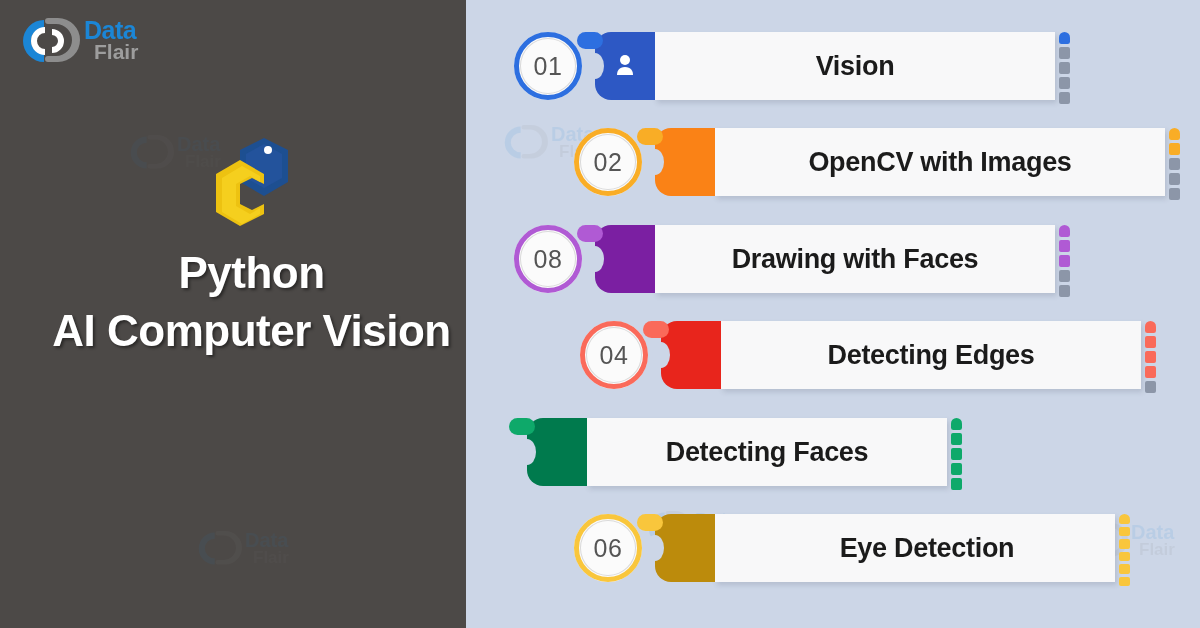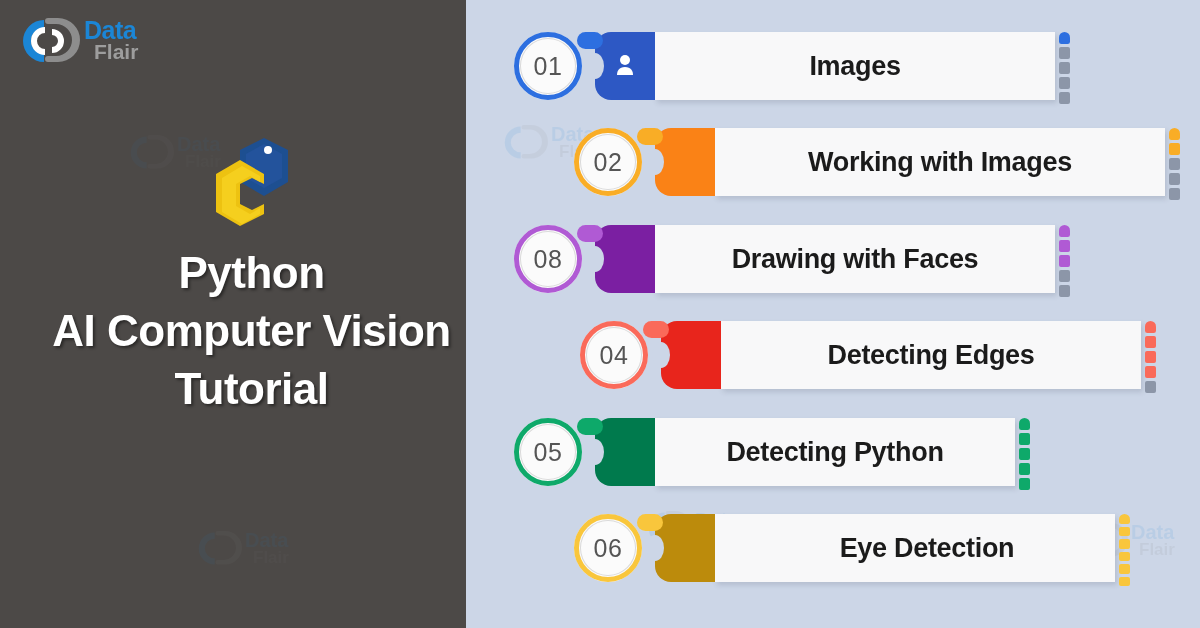--- a/index.html
+++ b/index.html
@@ -249,21 +249,20 @@
       <svg class="py-logo" viewBox="0 0 100 100">
         <path d="M38 20 L62 8 L86 20 L86 52 L62 66 L38 52 Z" fill="#1d4f91"></path>
         <path d="M44 24 L62 14 L80 24 L80 48 L62 58 L44 48 Z" fill="#23539c"></path>
         <path d="M14 44 L38 30 L62 44 L62 54 L50 48 L38 54 L38 74 L50 80 L62 74 L62 84 L38 96 L14 82 Z" fill="#edc211"></path>
         <path d="M40 36 L58 46 L58 52 L48 46 L34 54 L34 76 L48 84 L58 78 L58 84 L40 94 L20 82 L20 48 Z" fill="#f5cf1e"></path>
         <circle cx="66" cy="20" r="4" fill="#ffffff"></circle>
       </svg>
       <div class="hero-title">
         <span class="hero-line">Python</span>
         <span class="hero-line">AI Computer Vision</span>
-        <span class="hero-line">Tutorial</span>
       </div>
     </div>
   </div>
 
   <div class="right-panel">
 
     <div class="wm wm-r wm-r1">
       <div class="wm-mark">
         <svg viewBox="0 0 58 54" width="44" height="41">
           <path d="M26 4 h10 a22 22 0 0 1 0 44 h-10 a3 3 0 0 1 0 -6 h8 a16 16 0 0 0 0 -32 h-8 a3 3 0 0 1 0 -6 z" fill="#8d8d8d"></path>
@@ -320,40 +319,40 @@
             <span class="num-text">01</span>
           </div>
           <div class="nub"></div>
           <div class="icon-box">
             <svg class="glyph" viewBox="0 0 24 26">
               <circle cx="12" cy="7" r="5" fill="#ffffff"></circle>
               <path d="M12 14 c-6 0 -8 4 -8 8 l16 0 c0 -4 -2 -8 -8 -8 z" fill="#ffffff"></path>
             </svg>
           </div>
           <div class="label-bar" style="width: 400px;">
-            <span class="label-text">Images</span>
+            <span class="label-text">Vision</span>
           </div>
           <div class="dashes">
             <div class="dash on cap"></div>
             <div class="dash"></div>
             <div class="dash"></div>
             <div class="dash"></div>
             <div class="dash"></div>
           </div>
         </div>
         <div class="row r2" style="--c: #f9ad26; --c2: #fa8216;">
           <div class="num-circle">
             <div class="ring-outer"></div>
             <div class="ring-inner"></div>
             <span class="num-text">02</span>
           </div>
           <div class="nub"></div>
           <div class="icon-box"></div>
           <div class="label-bar" style="width: 450px;">
-            <span class="label-text">Working with Images</span>
+            <span class="label-text">OpenCV with Images</span>
           </div>
           <div class="dashes">
             <div class="dash on cap"></div>
             <div class="dash on"></div>
             <div class="dash"></div>
             <div class="dash"></div>
             <div class="dash"></div>
           </div>
         </div>
         <div class="row r3" style="--c: #b05ad4; --c2: #7b1fa2;">
@@ -388,29 +387,24 @@
           </div>
           <div class="dashes">
             <div class="dash on cap"></div>
             <div class="dash on"></div>
             <div class="dash on"></div>
             <div class="dash on"></div>
             <div class="dash"></div>
           </div>
         </div>
         <div class="row r5" style="--c: #0ea96a; --c2: #007a4d;">
-          <div class="num-circle">
-            <div class="ring-outer"></div>
-            <div class="ring-inner"></div>
-            <span class="num-text">05</span>
-          </div>
           <div class="nub"></div>
           <div class="icon-box"></div>
           <div class="label-bar" style="width: 360px;">
-            <span class="label-text">Detecting Python</span>
+            <span class="label-text">Detecting Faces</span>
           </div>
           <div class="dashes">
             <div class="dash on cap"></div>
             <div class="dash on"></div>
             <div class="dash on"></div>
             <div class="dash on"></div>
             <div class="dash on"></div>
           </div>
         </div>
         <div class="row r6" style="--c: #f9c63c; --c2: #bc8b0c;">

